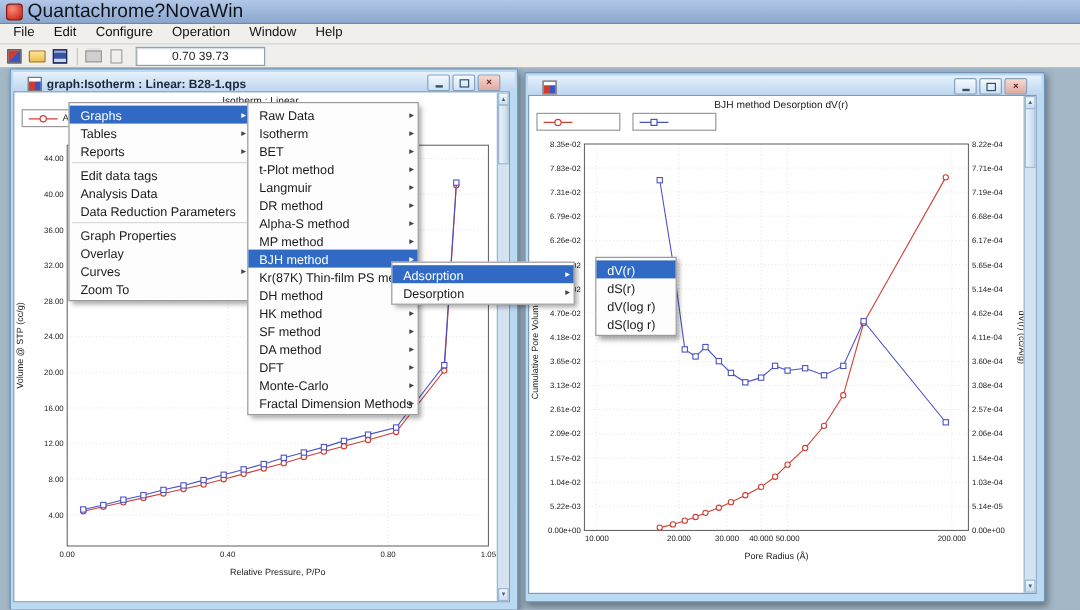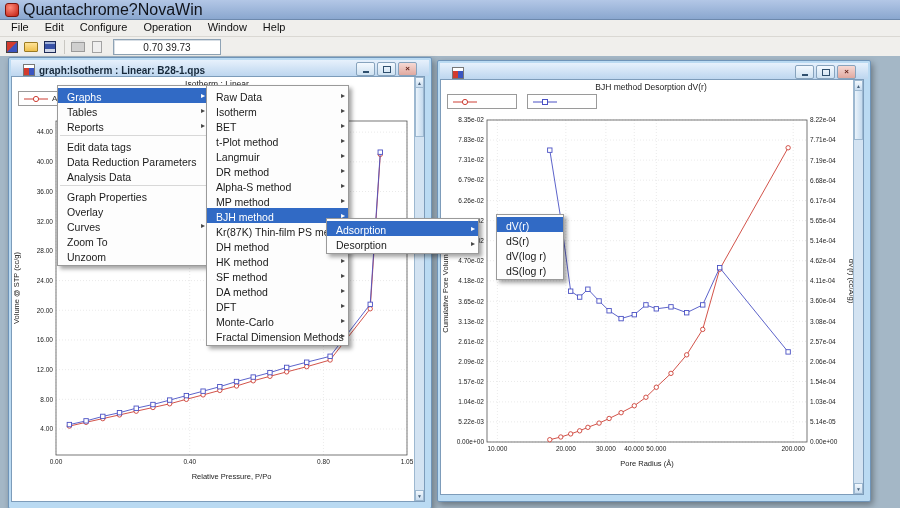--- a/index.html
+++ b/index.html
@@ -370,41 +370,38 @@
     </div>
     <div class="mi">
       <span>Reports</span>
       <span class="arrow">▸</span>
     </div>
     <div class="mi-sep"></div>
     <div class="mi">
       <span>Edit data tags</span>
     </div>
     <div class="mi">
+      <span>Analysis Data</span>
+    </div>
+    <div class="mi">
       <span>Data Reduction Parameters</span>
     </div>
-    <div class="mi">
-      <span>Analysis Data</span>
-    </div>
     <div class="mi-sep"></div>
     <div class="mi">
       <span>Graph Properties</span>
     </div>
     <div class="mi">
       <span>Overlay</span>
     </div>
     <div class="mi">
       <span>Curves</span>
       <span class="arrow">▸</span>
     </div>
     <div class="mi">
       <span>Zoom To</span>
-    </div>
-    <div class="mi">
-      <span>Unzoom</span>
     </div>
   </div>
 <div class="menu" id="menu-graphs">
     <div class="mi">
       <span>Raw Data</span>
       <span class="arrow">▸</span>
     </div>
     <div class="mi">
       <span>Isotherm</span>
       <span class="arrow">▸</span>

